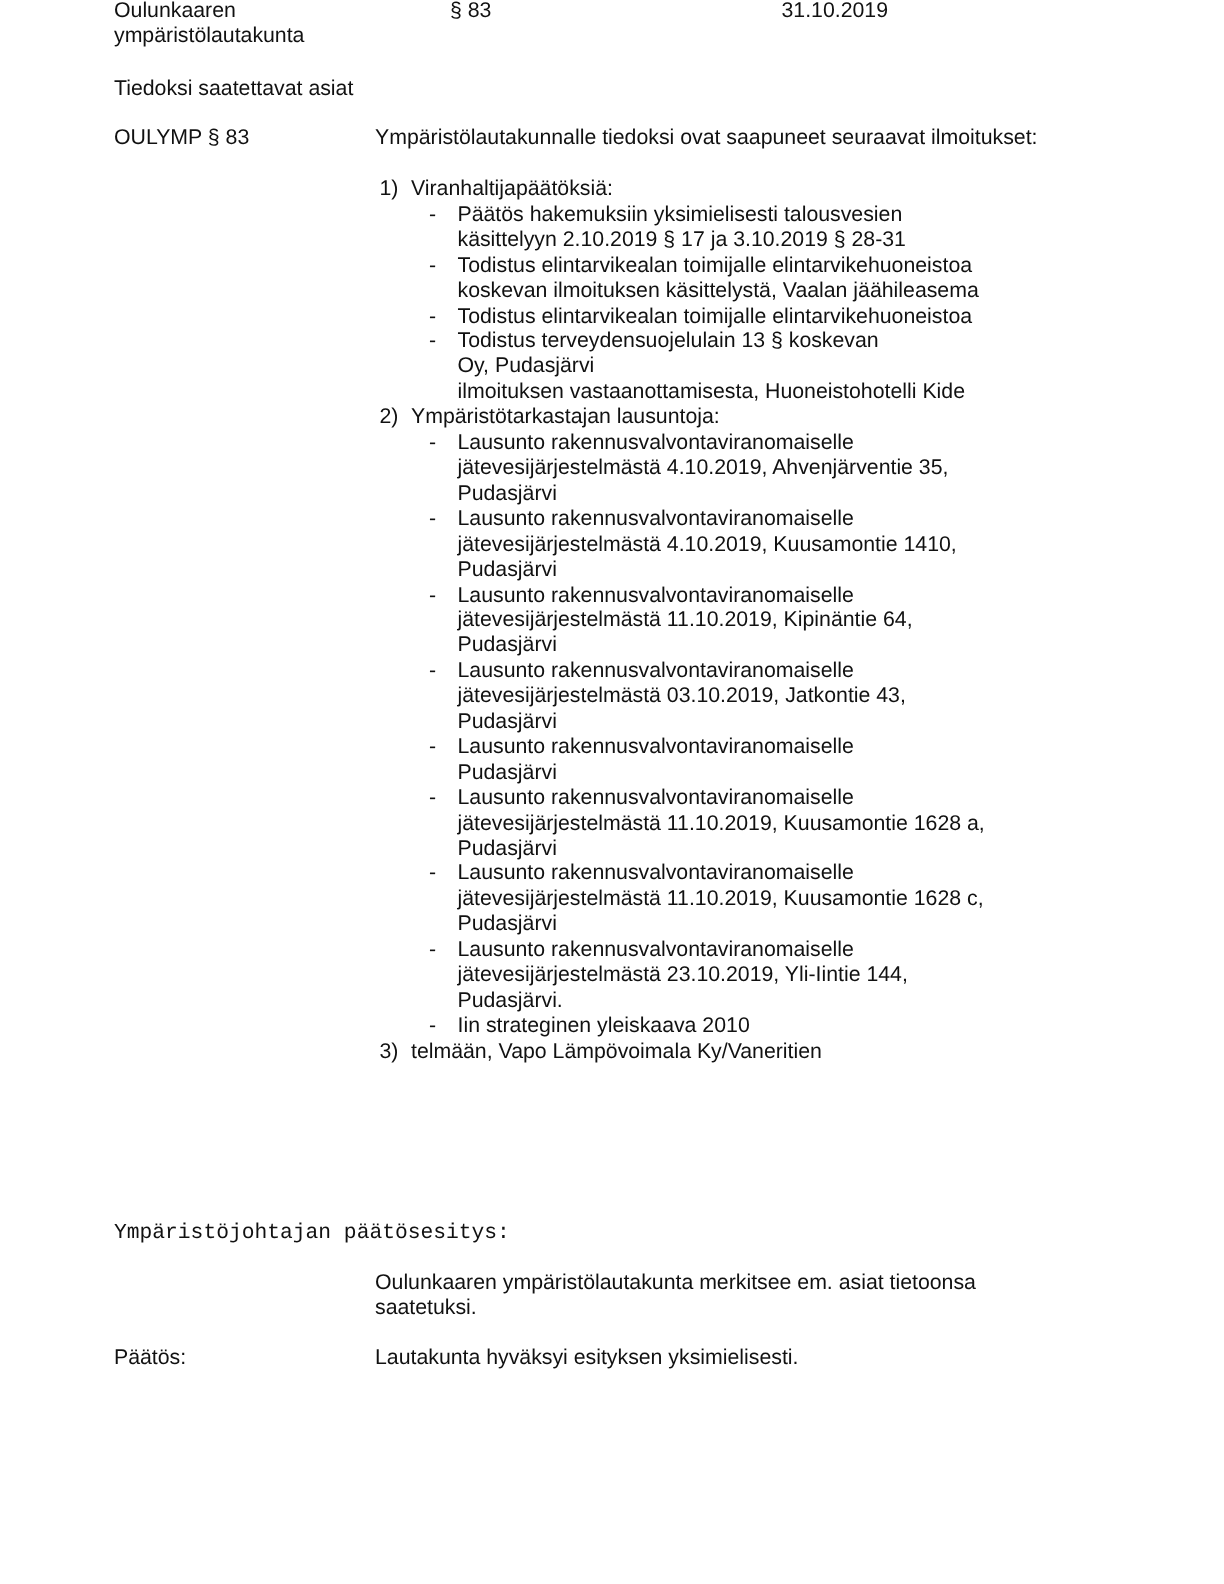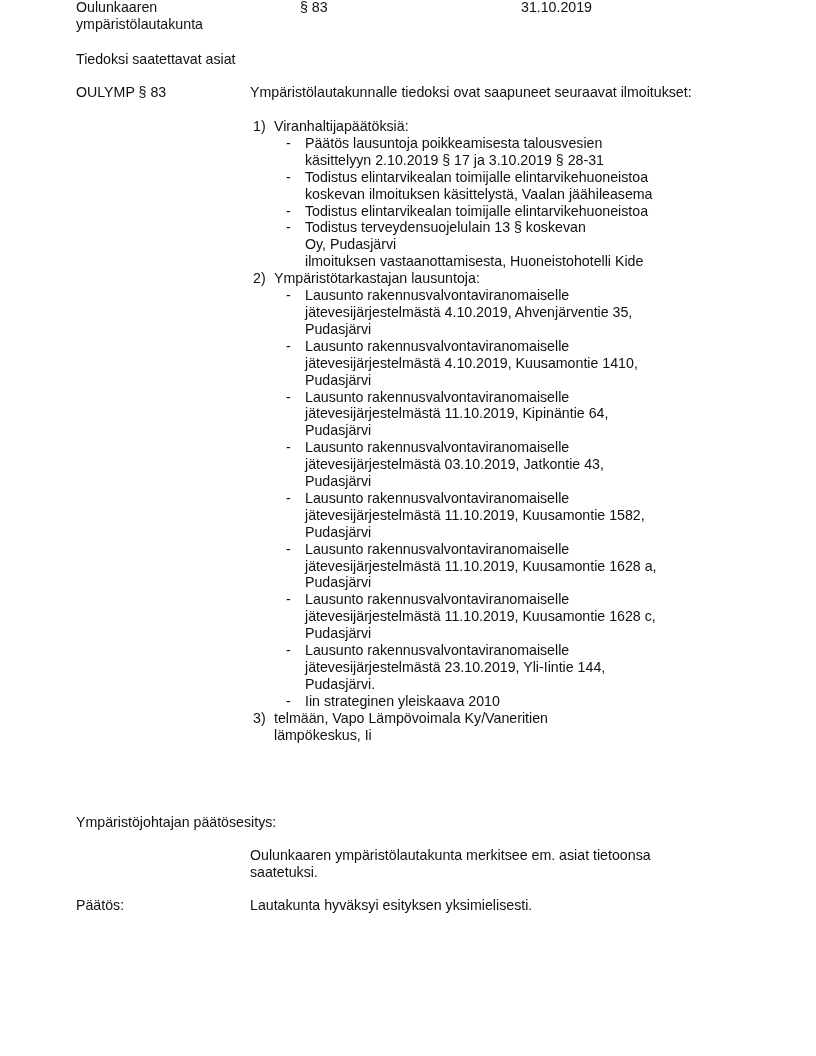--- a/index.html
+++ b/index.html
@@ -17,21 +17,21 @@
   #intro { left: 250px; top: 84px; text-align: right; }
 
   #list { position: absolute; left: 250px; top: 118px; width: 430px; }
   .group { position: relative; }
   .num { position: absolute; left: 3px; top: 0; }
   .group-title { margin-left: 24px; }
   .item { position: relative; }
   .dash { position: absolute; left: 36px; top: 0; }
   .item-text { margin-left: 55px; }
 
-  #proposal-label { left: 76px; top: 814px; }
+  #proposal-label { left: 76px; top: 814px; font-family: Liberation Mono, monospace; }
   #proposal-text { left: 250px; top: 847px; width: 440px; white-space: normal; }
   #decision-label { left: 76px; top: 897px; }
   #decision-text { left: 250px; top: 897px; }
 </style>
 </head>
 <body>
 
 <div class="abs" id="hdr-org">
   <div>Oulunkaaren</div>
   <div>ympäristölautakunta</div>
@@ -42,21 +42,21 @@
 <div class="abs" id="subject">Tiedoksi saatettavat asiat</div>
 <div class="abs" id="ref">OULYMP § 83</div>
 <div class="abs" id="intro">Ympäristölautakunnalle tiedoksi ovat saapuneet seuraavat ilmoitukset:</div>
 
 <div id="list">
     <div class="group">
       <span class="num">1)</span>
       <div class="group-title">Viranhaltijapäätöksiä:</div>
       <div class="item">
         <span class="dash">-</span>
-        <div class="item-text">Päätös lausuntoja poikkeamisesta talousvesien</div>
+        <div class="item-text">Päätös hakemuksiin yksimielisesti talousvesien</div>
         <div class="item-text">käsittelyyn 2.10.2019 § 17 ja 3.10.2019 § 28-31</div>
       </div>
       <div class="item">
         <span class="dash">-</span>
         <div class="item-text">Todistus elintarvikealan toimijalle elintarvikehuoneistoa</div>
         <div class="item-text">koskevan ilmoituksen käsittelystä, Vaalan jäähileasema</div>
       </div>
       <div class="item">
         <span class="dash">-</span>
         <div class="item-text">Todistus elintarvikealan toimijalle elintarvikehuoneistoa</div>
@@ -91,21 +91,20 @@
       </div>
       <div class="item">
         <span class="dash">-</span>
         <div class="item-text">Lausunto rakennusvalvontaviranomaiselle</div>
         <div class="item-text">jätevesijärjestelmästä 03.10.2019, Jatkontie 43,</div>
         <div class="item-text">Pudasjärvi</div>
       </div>
       <div class="item">
         <span class="dash">-</span>
         <div class="item-text">Lausunto rakennusvalvontaviranomaiselle</div>
-        <div class="item-text">jätevesijärjestelmästä 11.10.2019, Kuusamontie 1582,</div>
         <div class="item-text">Pudasjärvi</div>
       </div>
       <div class="item">
         <span class="dash">-</span>
         <div class="item-text">Lausunto rakennusvalvontaviranomaiselle</div>
         <div class="item-text">jätevesijärjestelmästä 11.10.2019, Kuusamontie 1628 a,</div>
         <div class="item-text">Pudasjärvi</div>
       </div>
       <div class="item">
         <span class="dash">-</span>
@@ -120,20 +119,19 @@
         <div class="item-text">Pudasjärvi.</div>
       </div>
       <div class="item">
         <span class="dash">-</span>
         <div class="item-text">Iin strateginen yleiskaava 2010</div>
       </div>
     </div>
     <div class="group">
       <span class="num">3)</span>
       <div class="group-title">telmään, Vapo Lämpövoimala Ky/Vaneritien</div>
-      <div class="group-title">lämpökeskus, Ii</div>
     </div>
   </div>
 
 <div class="abs" id="proposal-label">Ympäristöjohtajan päätösesitys:</div>
 <div class="abs" id="proposal-text">Oulunkaaren ympäristölautakunta merkitsee em. asiat tietoonsa saatetuksi.</div>
 <div class="abs" id="decision-label">Päätös:</div>
 <div class="abs" id="decision-text">Lautakunta hyväksyi esityksen yksimielisesti.</div>
 
 </body></html>

